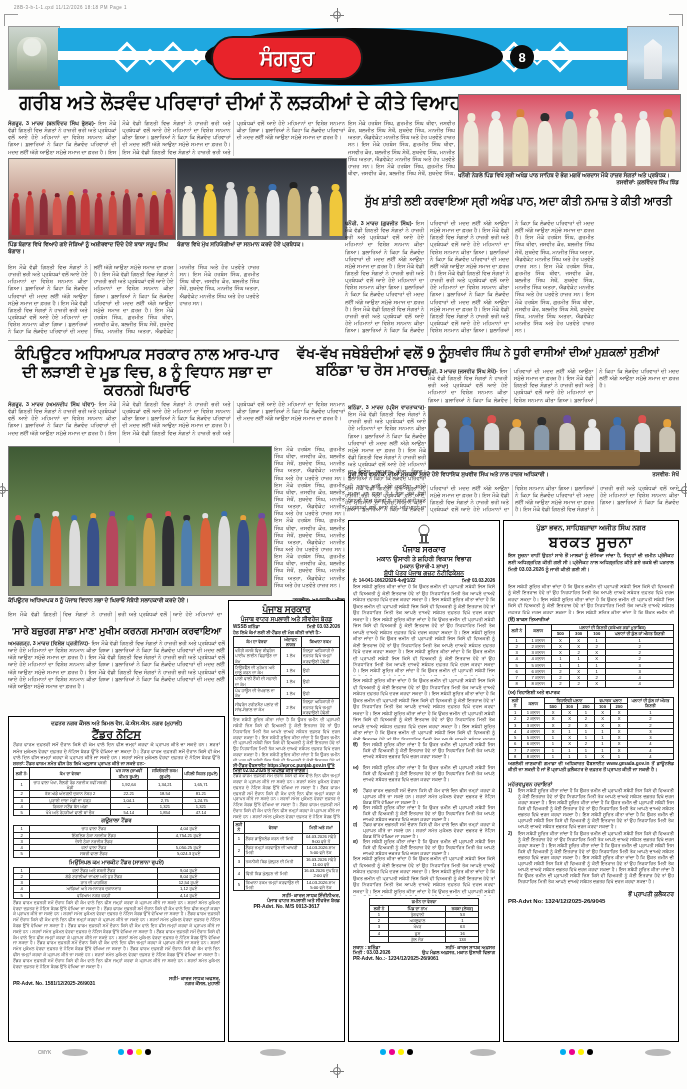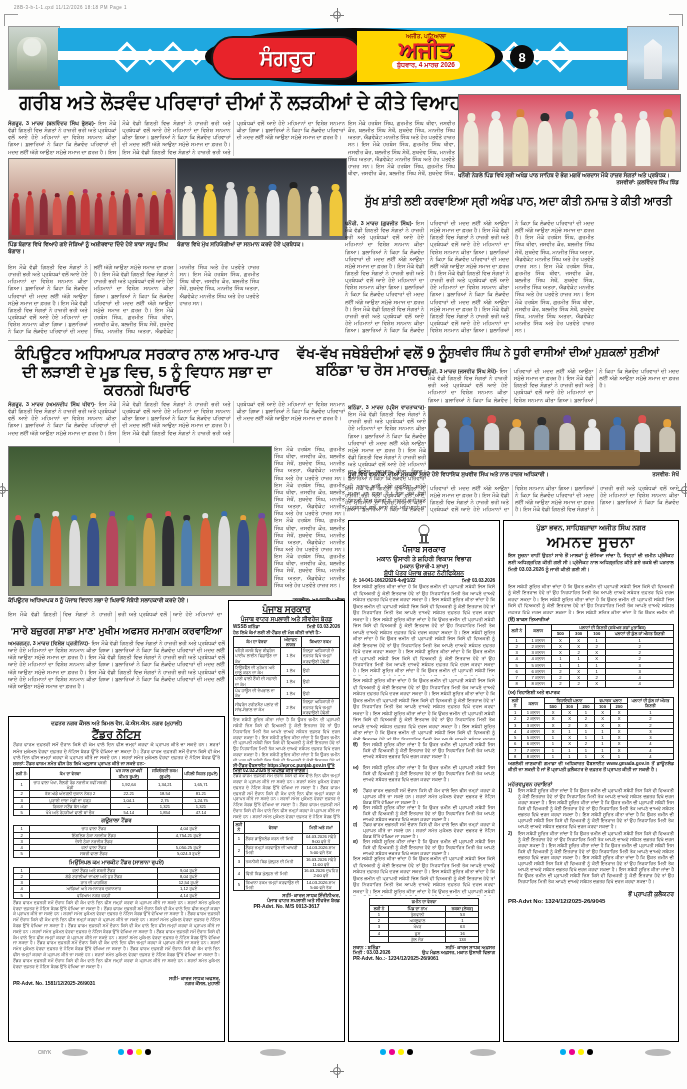--- a/index.html
+++ b/index.html
@@ -106,25 +106,20 @@
       <div class="dia big" style="left:58px;"></div>
       <div class="dia sm" style="left:86px;"></div>
       <div class="dia big" style="left:104px;"></div>
       <div class="dia sm" style="left:132px;"></div>
       <div class="dia big" style="right:58px;"></div>
       <div class="dia sm" style="right:86px;"></div>
       <div class="dia big" style="right:104px;"></div>
       <div class="dia sm" style="right:132px;"></div>
       <div class="mast-oval">
         <div class="city-pill">ਸੰਗਰੂਰ</div>
-        <div class="paper-wrap">
-          <div class="edition">ਅਜੀਤ, ਪਟਿਆਲਾ</div>
-          <div class="paper-name">ਅਜੀਤ</div>
-          <div class="date-strip">ਬੁੱਧਵਾਰ, 4 ਮਾਰਚ 2026</div>
-        </div>
       </div>
       <div class="pagenum">8</div>
     </div>
     <div class="mast-photo right"></div>
   </header>
 
   <div class="hl hl1 nowrap sq95" style="left:8px;top:91px;width:447px;">ਗਰੀਬ ਅਤੇ ਲੋੜਵੰਦ ਪਰਿਵਾਰਾਂ ਦੀਆਂ ਨੌ ਲੜਕੀਆਂ ਦੇ ਕੀਤੇ ਵਿਆਹ</div>
   <div class="band c3" style="left:8px;top:120px;width:337px;height:36px;">
     <b class="dl">ਸੰਗਰੂਰ, 3 ਮਾਰਚ (ਬਲਵਿੰਦਰ ਸਿੰਘ ਭੁੱਲਰ)-</b>
     <span> ਇਸ ਮੌਕੇ ਵੱਡੀ ਗਿਣਤੀ ਵਿਚ ਸੰਗਤਾਂ ਨੇ ਹਾਜ਼ਰੀ ਭਰੀ ਅਤੇ ਪ੍ਰਬੰਧਕਾਂ ਵਲੋਂ ਆਏ ਹੋਏ ਮਹਿਮਾਨਾਂ ਦਾ ਵਿਸ਼ੇਸ਼ ਸਨਮਾਨ ਕੀਤਾ ਗਿਆ। ਬੁਲਾਰਿਆਂ ਨੇ ਕਿਹਾ ਕਿ ਲੋੜਵੰਦ ਪਰਿਵਾਰਾਂ ਦੀ ਮਦਦ ਲਈ ਅੱਗੇ ਆਉਣਾ ਸਮੁੱਚੇ ਸਮਾਜ ਦਾ ਫ਼ਰਜ਼ ਹੈ। ਇਸ ਮੌਕੇ ਵੱਡੀ ਗਿਣਤੀ ਵਿਚ ਸੰਗਤਾਂ ਨੇ ਹਾਜ਼ਰੀ ਭਰੀ ਅਤੇ ਪ੍ਰਬੰਧਕਾਂ ਵਲੋਂ ਆਏ ਹੋਏ ਮਹਿਮਾਨਾਂ ਦਾ ਵਿਸ਼ੇਸ਼ ਸਨਮਾਨ ਕੀਤਾ ਗਿਆ। ਬੁਲਾਰਿਆਂ ਨੇ ਕਿਹਾ ਕਿ ਲੋੜਵੰਦ ਪਰਿਵਾਰਾਂ ਦੀ ਮਦਦ ਲਈ ਅੱਗੇ ਆਉਣਾ ਸਮੁੱਚੇ ਸਮਾਜ ਦਾ ਫ਼ਰਜ਼ ਹੈ। ਇਸ ਮੌਕੇ ਵੱਡੀ ਗਿਣਤੀ ਵਿਚ ਸੰਗਤਾਂ ਨੇ ਹਾਜ਼ਰੀ ਭਰੀ ਅਤੇ ਪ੍ਰਬੰਧਕਾਂ ਵਲੋਂ ਆਏ ਹੋਏ ਮਹਿਮਾਨਾਂ ਦਾ ਵਿਸ਼ੇਸ਼ ਸਨਮਾਨ ਕੀਤਾ ਗਿਆ। ਬੁਲਾਰਿਆਂ ਨੇ ਕਿਹਾ ਕਿ ਲੋੜਵੰਦ ਪਰਿਵਾਰਾਂ ਦੀ ਮਦਦ ਲਈ ਅੱਗੇ ਆਉਣਾ ਸਮੁੱਚੇ ਸਮਾਜ ਦਾ ਫ਼ਰਜ਼ ਹੈ।</span>
@@ -267,21 +262,21 @@
   </div>
   <div class="hl hl2 nowrap sq88" style="left:345px;top:195px;width:334px;">ਸੁੱਖ ਸ਼ਾਂਤੀ ਲਈ ਕਰਵਾਇਆ ਸ੍ਰੀ ਅਖੰਡ ਪਾਠ, ਅਦਾ ਕੀਤੀ ਨਮਾਜ਼ ਤੇ ਕੀਤੀ ਆਰਤੀ</div>
   <div class="band c4" style="left:345px;top:220px;width:334px;height:116px;">
     <b class="dl">ਖਨੌਰੀ, 3 ਮਾਰਚ (ਗੁਰਜੀਤ ਸਿੰਘ)-</b>
     <span> ਇਸ ਮੌਕੇ ਵੱਡੀ ਗਿਣਤੀ ਵਿਚ ਸੰਗਤਾਂ ਨੇ ਹਾਜ਼ਰੀ ਭਰੀ ਅਤੇ ਪ੍ਰਬੰਧਕਾਂ ਵਲੋਂ ਆਏ ਹੋਏ ਮਹਿਮਾਨਾਂ ਦਾ ਵਿਸ਼ੇਸ਼ ਸਨਮਾਨ ਕੀਤਾ ਗਿਆ। ਬੁਲਾਰਿਆਂ ਨੇ ਕਿਹਾ ਕਿ ਲੋੜਵੰਦ ਪਰਿਵਾਰਾਂ ਦੀ ਮਦਦ ਲਈ ਅੱਗੇ ਆਉਣਾ ਸਮੁੱਚੇ ਸਮਾਜ ਦਾ ਫ਼ਰਜ਼ ਹੈ। ਇਸ ਮੌਕੇ ਵੱਡੀ ਗਿਣਤੀ ਵਿਚ ਸੰਗਤਾਂ ਨੇ ਹਾਜ਼ਰੀ ਭਰੀ ਅਤੇ ਪ੍ਰਬੰਧਕਾਂ ਵਲੋਂ ਆਏ ਹੋਏ ਮਹਿਮਾਨਾਂ ਦਾ ਵਿਸ਼ੇਸ਼ ਸਨਮਾਨ ਕੀਤਾ ਗਿਆ। ਬੁਲਾਰਿਆਂ ਨੇ ਕਿਹਾ ਕਿ ਲੋੜਵੰਦ ਪਰਿਵਾਰਾਂ ਦੀ ਮਦਦ ਲਈ ਅੱਗੇ ਆਉਣਾ ਸਮੁੱਚੇ ਸਮਾਜ ਦਾ ਫ਼ਰਜ਼ ਹੈ। ਇਸ ਮੌਕੇ ਵੱਡੀ ਗਿਣਤੀ ਵਿਚ ਸੰਗਤਾਂ ਨੇ ਹਾਜ਼ਰੀ ਭਰੀ ਅਤੇ ਪ੍ਰਬੰਧਕਾਂ ਵਲੋਂ ਆਏ ਹੋਏ ਮਹਿਮਾਨਾਂ ਦਾ ਵਿਸ਼ੇਸ਼ ਸਨਮਾਨ ਕੀਤਾ ਗਿਆ। ਬੁਲਾਰਿਆਂ ਨੇ ਕਿਹਾ ਕਿ ਲੋੜਵੰਦ ਪਰਿਵਾਰਾਂ ਦੀ ਮਦਦ ਲਈ ਅੱਗੇ ਆਉਣਾ ਸਮੁੱਚੇ ਸਮਾਜ ਦਾ ਫ਼ਰਜ਼ ਹੈ। ਇਸ ਮੌਕੇ ਵੱਡੀ ਗਿਣਤੀ ਵਿਚ ਸੰਗਤਾਂ ਨੇ ਹਾਜ਼ਰੀ ਭਰੀ ਅਤੇ ਪ੍ਰਬੰਧਕਾਂ ਵਲੋਂ ਆਏ ਹੋਏ ਮਹਿਮਾਨਾਂ ਦਾ ਵਿਸ਼ੇਸ਼ ਸਨਮਾਨ ਕੀਤਾ ਗਿਆ। ਬੁਲਾਰਿਆਂ ਨੇ ਕਿਹਾ ਕਿ ਲੋੜਵੰਦ ਪਰਿਵਾਰਾਂ ਦੀ ਮਦਦ ਲਈ ਅੱਗੇ ਆਉਣਾ ਸਮੁੱਚੇ ਸਮਾਜ ਦਾ ਫ਼ਰਜ਼ ਹੈ। ਇਸ ਮੌਕੇ ਵੱਡੀ ਗਿਣਤੀ ਵਿਚ ਸੰਗਤਾਂ ਨੇ ਹਾਜ਼ਰੀ ਭਰੀ ਅਤੇ ਪ੍ਰਬੰਧਕਾਂ ਵਲੋਂ ਆਏ ਹੋਏ ਮਹਿਮਾਨਾਂ ਦਾ ਵਿਸ਼ੇਸ਼ ਸਨਮਾਨ ਕੀਤਾ ਗਿਆ। ਬੁਲਾਰਿਆਂ ਨੇ ਕਿਹਾ ਕਿ ਲੋੜਵੰਦ ਪਰਿਵਾਰਾਂ ਦੀ ਮਦਦ ਲਈ ਅੱਗੇ ਆਉਣਾ ਸਮੁੱਚੇ ਸਮਾਜ ਦਾ ਫ਼ਰਜ਼ ਹੈ। ਇਸ ਮੌਕੇ ਵੱਡੀ ਗਿਣਤੀ ਵਿਚ ਸੰਗਤਾਂ ਨੇ ਹਾਜ਼ਰੀ ਭਰੀ ਅਤੇ ਪ੍ਰਬੰਧਕਾਂ ਵਲੋਂ ਆਏ ਹੋਏ ਮਹਿਮਾਨਾਂ ਦਾ ਵਿਸ਼ੇਸ਼ ਸਨਮਾਨ ਕੀਤਾ ਗਿਆ। ਬੁਲਾਰਿਆਂ ਨੇ ਕਿਹਾ ਕਿ ਲੋੜਵੰਦ ਪਰਿਵਾਰਾਂ ਦੀ ਮਦਦ ਲਈ ਅੱਗੇ ਆਉਣਾ ਸਮੁੱਚੇ ਸਮਾਜ ਦਾ ਫ਼ਰਜ਼ ਹੈ।</span>
     <span> ਇਸ ਮੌਕੇ ਹਰਬੰਸ ਸਿੰਘ, ਗੁਰਮੀਤ ਸਿੰਘ ਖੀਵਾ, ਜਸਵੀਰ ਕੌਰ, ਬਲਜੀਤ ਸਿੰਘ ਸੇਖੋਂ, ਸੁਖਦੇਵ ਸਿੰਘ, ਮਨਜੀਤ ਸਿੰਘ ਅਤਰਾ, ਐਡਵੋਕੇਟ ਮਨਜੀਤ ਸਿੰਘ ਅਤੇ ਹੋਰ ਪਤਵੰਤੇ ਹਾਜ਼ਰ ਸਨ। ਇਸ ਮੌਕੇ ਹਰਬੰਸ ਸਿੰਘ, ਗੁਰਮੀਤ ਸਿੰਘ ਖੀਵਾ, ਜਸਵੀਰ ਕੌਰ, ਬਲਜੀਤ ਸਿੰਘ ਸੇਖੋਂ, ਸੁਖਦੇਵ ਸਿੰਘ, ਮਨਜੀਤ ਸਿੰਘ ਅਤਰਾ, ਐਡਵੋਕੇਟ ਮਨਜੀਤ ਸਿੰਘ ਅਤੇ ਹੋਰ ਪਤਵੰਤੇ ਹਾਜ਼ਰ ਸਨ। ਇਸ ਮੌਕੇ ਹਰਬੰਸ ਸਿੰਘ, ਗੁਰਮੀਤ ਸਿੰਘ ਖੀਵਾ, ਜਸਵੀਰ ਕੌਰ, ਬਲਜੀਤ ਸਿੰਘ ਸੇਖੋਂ, ਸੁਖਦੇਵ ਸਿੰਘ, ਮਨਜੀਤ ਸਿੰਘ ਅਤਰਾ, ਐਡਵੋਕੇਟ ਮਨਜੀਤ ਸਿੰਘ ਅਤੇ ਹੋਰ ਪਤਵੰਤੇ ਹਾਜ਼ਰ ਸਨ।</span>
   </div>
 
   <div class="hr" style="left:8px;top:340px;width:671px;"></div>
 
-  <div class="hl hl3" style="left:8px;top:345px;width:278px;height:52px;">ਕੰਪਿਊਟਰ ਅਧਿਆਪਕ ਸਰਕਾਰ ਨਾਲ ਆਰ-ਪਾਰ ਦੀ ਲੜਾਈ ਦੇ ਮੂਡ ਵਿਚ, 5 ਨੂੰ ਵਿਧਾਨ ਸਭਾ ਦਾ ਕਰਨਗੇ ਘਿਰਾਓ</div>
+  <div class="hl hl3" style="left:8px;top:345px;width:278px;height:52px;">ਕੰਪਿਊਟਰ ਅਧਿਆਪਕ ਸਰਕਾਰ ਨਾਲ ਆਰ-ਪਾਰ ਦੀ ਲੜਾਈ ਦੇ ਮੂਡ ਵਿਚ, 8 ਨੂੰ ਵਿਧਾਨ ਸਭਾ ਦਾ ਕਰਨਗੇ ਘਿਰਾਓ</div>
   <div class="band c3" style="left:8px;top:401px;width:337px;height:42px;">
     <b class="dl">ਸੰਗਰੂਰ, 3 ਮਾਰਚ (ਅਮਨਦੀਪ ਸਿੰਘ ਖੀਵਾ)-</b>
     <span> ਇਸ ਮੌਕੇ ਵੱਡੀ ਗਿਣਤੀ ਵਿਚ ਸੰਗਤਾਂ ਨੇ ਹਾਜ਼ਰੀ ਭਰੀ ਅਤੇ ਪ੍ਰਬੰਧਕਾਂ ਵਲੋਂ ਆਏ ਹੋਏ ਮਹਿਮਾਨਾਂ ਦਾ ਵਿਸ਼ੇਸ਼ ਸਨਮਾਨ ਕੀਤਾ ਗਿਆ। ਬੁਲਾਰਿਆਂ ਨੇ ਕਿਹਾ ਕਿ ਲੋੜਵੰਦ ਪਰਿਵਾਰਾਂ ਦੀ ਮਦਦ ਲਈ ਅੱਗੇ ਆਉਣਾ ਸਮੁੱਚੇ ਸਮਾਜ ਦਾ ਫ਼ਰਜ਼ ਹੈ। ਇਸ ਮੌਕੇ ਵੱਡੀ ਗਿਣਤੀ ਵਿਚ ਸੰਗਤਾਂ ਨੇ ਹਾਜ਼ਰੀ ਭਰੀ ਅਤੇ ਪ੍ਰਬੰਧਕਾਂ ਵਲੋਂ ਆਏ ਹੋਏ ਮਹਿਮਾਨਾਂ ਦਾ ਵਿਸ਼ੇਸ਼ ਸਨਮਾਨ ਕੀਤਾ ਗਿਆ। ਬੁਲਾਰਿਆਂ ਨੇ ਕਿਹਾ ਕਿ ਲੋੜਵੰਦ ਪਰਿਵਾਰਾਂ ਦੀ ਮਦਦ ਲਈ ਅੱਗੇ ਆਉਣਾ ਸਮੁੱਚੇ ਸਮਾਜ ਦਾ ਫ਼ਰਜ਼ ਹੈ। ਇਸ ਮੌਕੇ ਵੱਡੀ ਗਿਣਤੀ ਵਿਚ ਸੰਗਤਾਂ ਨੇ ਹਾਜ਼ਰੀ ਭਰੀ ਅਤੇ ਪ੍ਰਬੰਧਕਾਂ ਵਲੋਂ ਆਏ ਹੋਏ ਮਹਿਮਾਨਾਂ ਦਾ ਵਿਸ਼ੇਸ਼ ਸਨਮਾਨ ਕੀਤਾ ਗਿਆ। ਬੁਲਾਰਿਆਂ ਨੇ ਕਿਹਾ ਕਿ ਲੋੜਵੰਦ ਪਰਿਵਾਰਾਂ ਦੀ ਮਦਦ ਲਈ ਅੱਗੇ ਆਉਣਾ ਸਮੁੱਚੇ ਸਮਾਜ ਦਾ ਫ਼ਰਜ਼ ਹੈ।</span>
   </div>
   <div class="photo" style="left: 8px; top: 446px; width: 262px; height: 148px; background: linear-gradient(rgb(63, 90, 53) 0%, rgb(100, 129, 76) 45%, rgb(138, 154, 107) 80%, rgb(154, 160, 135) 100%);">
       <div class="person" style="width: 11.6029px; height: 71.04px; left: 3.57143%; bottom: 6%; transform: translateX(-50%);">
         <div class="phead" style="width: 6.38157px; height: 6.38157px; background: rgb(217, 83, 79);"></div>
         <div class="pbody" style="background: rgb(47, 47, 51);"></div>
       </div>
       <div class="person" style="width: 11.6029px; height: 73.04px; left: 10.7143%; bottom: 6%; transform: translateX(-50%);">
@@ -403,21 +398,21 @@
       <div class="ptable" style="background: rgb(138, 106, 66);"></div>
     </div>
   <div class="cap" style="left:348px;top:471px;width:331px;height:12px;">
     <span>ਧੂਰੀ ਵਿਖੇ ਵਸਨੀਕਾਂ ਦੀਆਂ ਮੁਸ਼ਕਲਾਂ ਸੁਣਦੇ ਹੋਏ ਵਿਧਾਇਕ ਸੁਖਵੀਰ ਸਿੰਘ ਅਤੇ ਨਾਲ ਹਾਜ਼ਰ ਅਧਿਕਾਰੀ।</span>
     <span class="credit">ਤਸਵੀਰ: ਸੇਖੋਂ</span>
   </div>
   <div class="band c4" style="left:345px;top:485px;width:334px;height:31px;">
     <span> ਇਸ ਮੌਕੇ ਵੱਡੀ ਗਿਣਤੀ ਵਿਚ ਸੰਗਤਾਂ ਨੇ ਹਾਜ਼ਰੀ ਭਰੀ ਅਤੇ ਪ੍ਰਬੰਧਕਾਂ ਵਲੋਂ ਆਏ ਹੋਏ ਮਹਿਮਾਨਾਂ ਦਾ ਵਿਸ਼ੇਸ਼ ਸਨਮਾਨ ਕੀਤਾ ਗਿਆ। ਬੁਲਾਰਿਆਂ ਨੇ ਕਿਹਾ ਕਿ ਲੋੜਵੰਦ ਪਰਿਵਾਰਾਂ ਦੀ ਮਦਦ ਲਈ ਅੱਗੇ ਆਉਣਾ ਸਮੁੱਚੇ ਸਮਾਜ ਦਾ ਫ਼ਰਜ਼ ਹੈ। ਇਸ ਮੌਕੇ ਵੱਡੀ ਗਿਣਤੀ ਵਿਚ ਸੰਗਤਾਂ ਨੇ ਹਾਜ਼ਰੀ ਭਰੀ ਅਤੇ ਪ੍ਰਬੰਧਕਾਂ ਵਲੋਂ ਆਏ ਹੋਏ ਮਹਿਮਾਨਾਂ ਦਾ ਵਿਸ਼ੇਸ਼ ਸਨਮਾਨ ਕੀਤਾ ਗਿਆ। ਬੁਲਾਰਿਆਂ ਨੇ ਕਿਹਾ ਕਿ ਲੋੜਵੰਦ ਪਰਿਵਾਰਾਂ ਦੀ ਮਦਦ ਲਈ ਅੱਗੇ ਆਉਣਾ ਸਮੁੱਚੇ ਸਮਾਜ ਦਾ ਫ਼ਰਜ਼ ਹੈ। ਇਸ ਮੌਕੇ ਵੱਡੀ ਗਿਣਤੀ ਵਿਚ ਸੰਗਤਾਂ ਨੇ ਹਾਜ਼ਰੀ ਭਰੀ ਅਤੇ ਪ੍ਰਬੰਧਕਾਂ ਵਲੋਂ ਆਏ ਹੋਏ ਮਹਿਮਾਨਾਂ ਦਾ ਵਿਸ਼ੇਸ਼ ਸਨਮਾਨ ਕੀਤਾ ਗਿਆ। ਬੁਲਾਰਿਆਂ ਨੇ ਕਿਹਾ ਕਿ ਲੋੜਵੰਦ ਪਰਿਵਾਰਾਂ ਦੀ ਮਦਦ ਲਈ ਅੱਗੇ ਆਉਣਾ ਸਮੁੱਚੇ ਸਮਾਜ ਦਾ ਫ਼ਰਜ਼ ਹੈ।</span>
   </div>
 
-  <div class="hl hl6 nowrap" style="left:8px;top:626px;width:217px;">'ਸਾਰੇ ਬਜ਼ੁਰਗ ਸਾਡਾ ਮਾਣ' ਮੁਖੀਮ ਅਫਸਰ ਸਮਾਗਮ ਕਰਵਾਇਆ</div>
+  <div class="hl hl6 nowrap" style="left:8px;top:626px;width:217px;">'ਸਾਰੇ ਬਜ਼ੁਰਗ ਸਾਡਾ ਮਾਣ' ਮੁਖੀਮ ਕਰਨਗ ਸਮਾਗਮ ਕਰਵਾਇਆ</div>
   <div class="band c1" style="left:8px;top:640px;width:217px;height:72px;">
     <b class="dl">ਅਮਰਗੜ੍ਹ, 3 ਮਾਰਚ (ਵਿਸ਼ੇਸ਼ ਪ੍ਰਤੀਨਿਧ)-</b>
     <span> ਇਸ ਮੌਕੇ ਵੱਡੀ ਗਿਣਤੀ ਵਿਚ ਸੰਗਤਾਂ ਨੇ ਹਾਜ਼ਰੀ ਭਰੀ ਅਤੇ ਪ੍ਰਬੰਧਕਾਂ ਵਲੋਂ ਆਏ ਹੋਏ ਮਹਿਮਾਨਾਂ ਦਾ ਵਿਸ਼ੇਸ਼ ਸਨਮਾਨ ਕੀਤਾ ਗਿਆ। ਬੁਲਾਰਿਆਂ ਨੇ ਕਿਹਾ ਕਿ ਲੋੜਵੰਦ ਪਰਿਵਾਰਾਂ ਦੀ ਮਦਦ ਲਈ ਅੱਗੇ ਆਉਣਾ ਸਮੁੱਚੇ ਸਮਾਜ ਦਾ ਫ਼ਰਜ਼ ਹੈ। ਇਸ ਮੌਕੇ ਵੱਡੀ ਗਿਣਤੀ ਵਿਚ ਸੰਗਤਾਂ ਨੇ ਹਾਜ਼ਰੀ ਭਰੀ ਅਤੇ ਪ੍ਰਬੰਧਕਾਂ ਵਲੋਂ ਆਏ ਹੋਏ ਮਹਿਮਾਨਾਂ ਦਾ ਵਿਸ਼ੇਸ਼ ਸਨਮਾਨ ਕੀਤਾ ਗਿਆ। ਬੁਲਾਰਿਆਂ ਨੇ ਕਿਹਾ ਕਿ ਲੋੜਵੰਦ ਪਰਿਵਾਰਾਂ ਦੀ ਮਦਦ ਲਈ ਅੱਗੇ ਆਉਣਾ ਸਮੁੱਚੇ ਸਮਾਜ ਦਾ ਫ਼ਰਜ਼ ਹੈ। ਇਸ ਮੌਕੇ ਵੱਡੀ ਗਿਣਤੀ ਵਿਚ ਸੰਗਤਾਂ ਨੇ ਹਾਜ਼ਰੀ ਭਰੀ ਅਤੇ ਪ੍ਰਬੰਧਕਾਂ ਵਲੋਂ ਆਏ ਹੋਏ ਮਹਿਮਾਨਾਂ ਦਾ ਵਿਸ਼ੇਸ਼ ਸਨਮਾਨ ਕੀਤਾ ਗਿਆ। ਬੁਲਾਰਿਆਂ ਨੇ ਕਿਹਾ ਕਿ ਲੋੜਵੰਦ ਪਰਿਵਾਰਾਂ ਦੀ ਮਦਦ ਲਈ ਅੱਗੇ ਆਉਣਾ ਸਮੁੱਚੇ ਸਮਾਜ ਦਾ ਫ਼ਰਜ਼ ਹੈ।</span>
   </div>
 
   <div class="adbox" style="left:8px;top:716px;width:217px;height:326px;">
     <div class="ad-h2" style="font-size:5.5px;">ਦਫ਼ਤਰ ਨਗਰ ਕੌਂਸਲ ਅਤੇ ਬਿਮਲ ਵੈਸ, ਕੇ.ਐਸ.ਐਸ. ਨਗਰ (ਮੁਹਾਲੀ)</div>
     <div class="ad-h1 u" style="font-size:11px;">ਟੈਂਡਰ ਨੋਟਿਸ</div>
     <p class="greek" style="height:18px;margin:1px 0;"> ਟੈਂਡਰ ਫਾਰਮ ਦਫ਼ਤਰੀ ਸਮੇਂ ਦੌਰਾਨ ਕਿਸੇ ਵੀ ਕੰਮ ਵਾਲੇ ਦਿਨ ਫੀਸ ਜਮ੍ਹਾਂ ਕਰਵਾ ਕੇ ਪ੍ਰਾਪਤ ਕੀਤੇ ਜਾ ਸਕਦੇ ਹਨ। ਸ਼ਰਤਾਂ ਸਮੇਤ ਮੁਕੰਮਲ ਵੇਰਵਾ ਦਫ਼ਤਰ ਦੇ ਨੋਟਿਸ ਬੋਰਡ ਉੱਤੇ ਵੇਖਿਆ ਜਾ ਸਕਦਾ ਹੈ। ਟੈਂਡਰ ਫਾਰਮ ਦਫ਼ਤਰੀ ਸਮੇਂ ਦੌਰਾਨ ਕਿਸੇ ਵੀ ਕੰਮ ਵਾਲੇ ਦਿਨ ਫੀਸ ਜਮ੍ਹਾਂ ਕਰਵਾ ਕੇ ਪ੍ਰਾਪਤ ਕੀਤੇ ਜਾ ਸਕਦੇ ਹਨ। ਸ਼ਰਤਾਂ ਸਮੇਤ ਮੁਕੰਮਲ ਵੇਰਵਾ ਦਫ਼ਤਰ ਦੇ ਨੋਟਿਸ ਬੋਰਡ ਉੱਤੇ ਵੇਖਿਆ ਜਾ ਸਕਦਾ ਹੈ।</p>
     <div style="font-size:4.6px;font-weight:bold;">ਸ਼ਰਤਾਂ: ਟੈਂਡਰ ਫਾਰਮ ਸਮੇਤ ਫੀਸ ਹੇਠ ਲਿਖੇ ਅਨੁਸਾਰ ਪ੍ਰਾਪਤ ਕੀਤੇ ਜਾ ਸਕਦੇ ਹਨ:-</div>
@@ -758,21 +753,21 @@
       <span style="text-align:right;">
         <span>ਸਹੀ/- ਕਾਰਜ ਸਾਧਕ ਅਫ਼ਸਰ</span><br>
         <span>ਉਪ ਮੰਡਲ ਅਫ਼ਸਰ, ਮਕਾਨ ਉਸਾਰੀ ਵਿਭਾਗ</span>
       </span>
     </div>
     <div class="pr">PR-Advt. No.:- 1234/12/2025-26/9061</div>
   </div>
 
   <div class="adbox" style="left:503px;top:520px;width:176px;height:522px;">
     <div class="ad-h2" style="font-size:7px;">ਪੁੱਡਾ ਭਵਨ, ਸਾਹਿਬਜ਼ਾਦਾ ਅਜੀਤ ਸਿੰਘ ਨਗਰ</div>
-    <div class="ad-title-lg">ਅਮਨਦ ਸੂਚਨਾ</div>
+    <div class="ad-title-lg">ਬਰਕਤ ਸੂਚਨਾ</div>
     <p class="greek" style="height:30px;font-size:5px;font-weight:bold;">ਇਸ ਸੂਚਨਾ ਰਾਹੀਂ ਉਹਨਾਂ ਸਾਰੇ ਭੌਂ ਮਾਲਕਾਂ ਨੂੰ ਦੱਸਿਆ ਜਾਂਦਾ ਹੈ, ਜਿਨ੍ਹਾਂ ਦੀ ਜ਼ਮੀਨ ਪ੍ਰੋਜੈਕਟ ਲਈ ਅਧਿਗ੍ਰਹਿਣ ਕੀਤੀ ਗਈ ਸੀ। ਪ੍ਰੋਜੈਕਟ ਨਾਲ ਅਧਿਗ੍ਰਹਿਤ ਕੀਤੇ ਗਏ ਰਕਬੇ ਦੀ ਪੜਤਾਲ ਮਿਤੀ 03.03.2026 ਨੂੰ ਜਾਰੀ ਕੀਤੀ ਗਈ ਸੀ।</p>
     <p class="greek" style="height:30px;"> ਇਸ ਸਬੰਧੀ ਸੂਚਿਤ ਕੀਤਾ ਜਾਂਦਾ ਹੈ ਕਿ ਉਕਤ ਜ਼ਮੀਨ ਦੀ ਪ੍ਰਾਪਤੀ ਸਬੰਧੀ ਜਿਸ ਕਿਸੇ ਵੀ ਵਿਅਕਤੀ ਨੂੰ ਕੋਈ ਇਤਰਾਜ਼ ਹੋਵੇ ਤਾਂ ਉਹ ਨਿਰਧਾਰਿਤ ਮਿਤੀ ਤੱਕ ਆਪਣੇ ਦਾਅਵੇ ਸਬੰਧਤ ਦਫ਼ਤਰ ਵਿਖੇ ਦਰਜ ਕਰਵਾ ਸਕਦਾ ਹੈ। ਇਸ ਸਬੰਧੀ ਸੂਚਿਤ ਕੀਤਾ ਜਾਂਦਾ ਹੈ ਕਿ ਉਕਤ ਜ਼ਮੀਨ ਦੀ ਪ੍ਰਾਪਤੀ ਸਬੰਧੀ ਜਿਸ ਕਿਸੇ ਵੀ ਵਿਅਕਤੀ ਨੂੰ ਕੋਈ ਇਤਰਾਜ਼ ਹੋਵੇ ਤਾਂ ਉਹ ਨਿਰਧਾਰਿਤ ਮਿਤੀ ਤੱਕ ਆਪਣੇ ਦਾਅਵੇ ਸਬੰਧਤ ਦਫ਼ਤਰ ਵਿਖੇ ਦਰਜ ਕਰਵਾ ਸਕਦਾ ਹੈ। ਇਸ ਸਬੰਧੀ ਸੂਚਿਤ ਕੀਤਾ ਜਾਂਦਾ ਹੈ ਕਿ ਉਕਤ ਜ਼ਮੀਨ ਦੀ ਪ੍ਰਾਪਤੀ ਸਬੰਧੀ ਜਿਸ ਕਿਸੇ ਵੀ ਵਿਅਕਤੀ ਨੂੰ ਕੋਈ ਇਤਰਾਜ਼ ਹੋਵੇ ਤਾਂ ਉਹ ਨਿਰਧਾਰਿਤ ਮਿਤੀ ਤੱਕ ਆਪਣੇ ਦਾਅਵੇ ਸਬੰਧਤ ਦਫ਼ਤਰ ਵਿਖੇ ਦਰਜ ਕਰਵਾ ਸਕਦਾ ਹੈ।</p>
     <div style="font-size:5px;font-weight:bold;">(ੳ) ਬਾਕਸ ਤਿਆਰੀਆਂ</div>
     <div>
         <table class="dtable">
           <colgroup>
             <col style="width: 10%;">
             <col style="width: 16%;">
             <col style="width: 11%;">
             <col style="width: 11%;">

